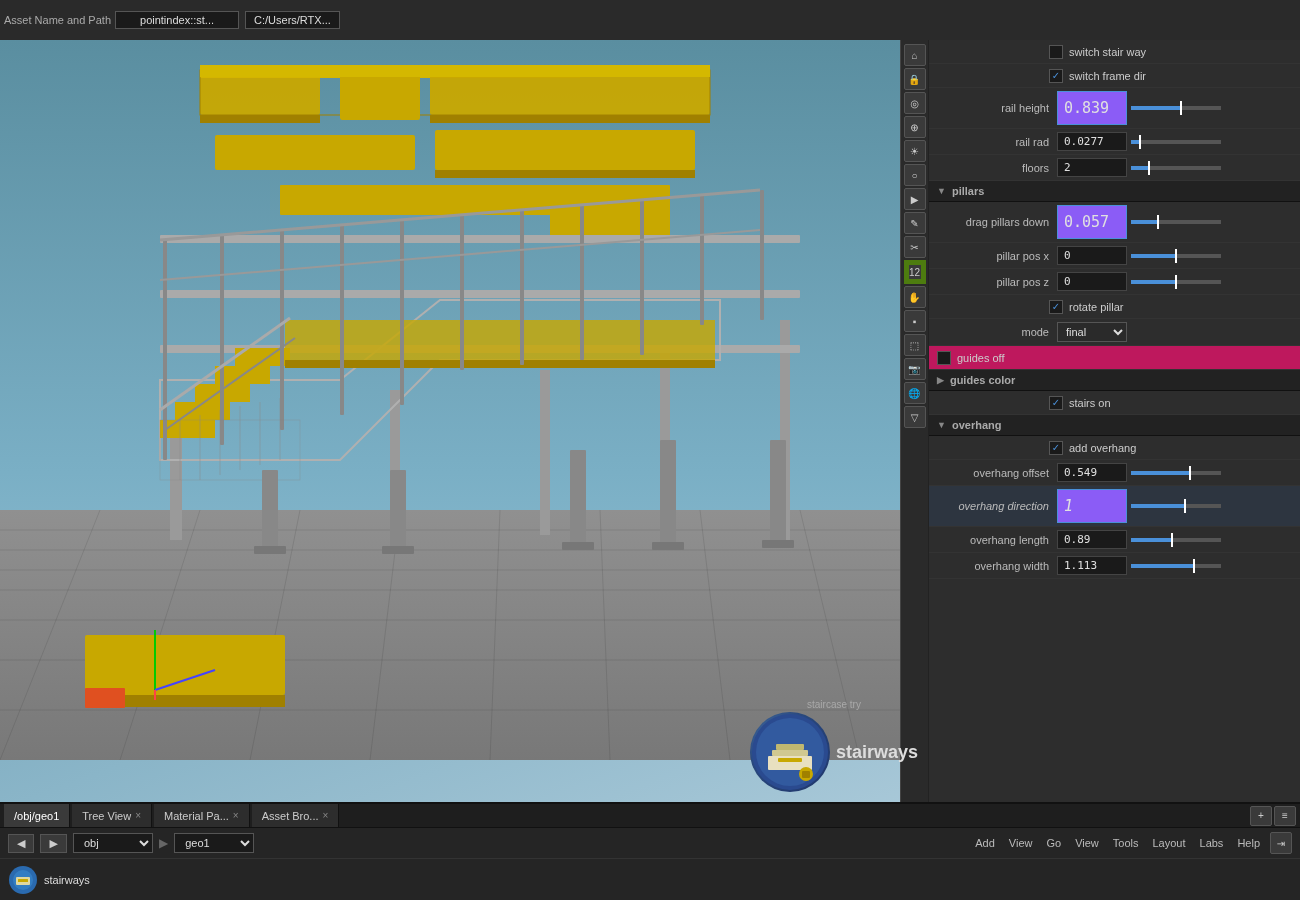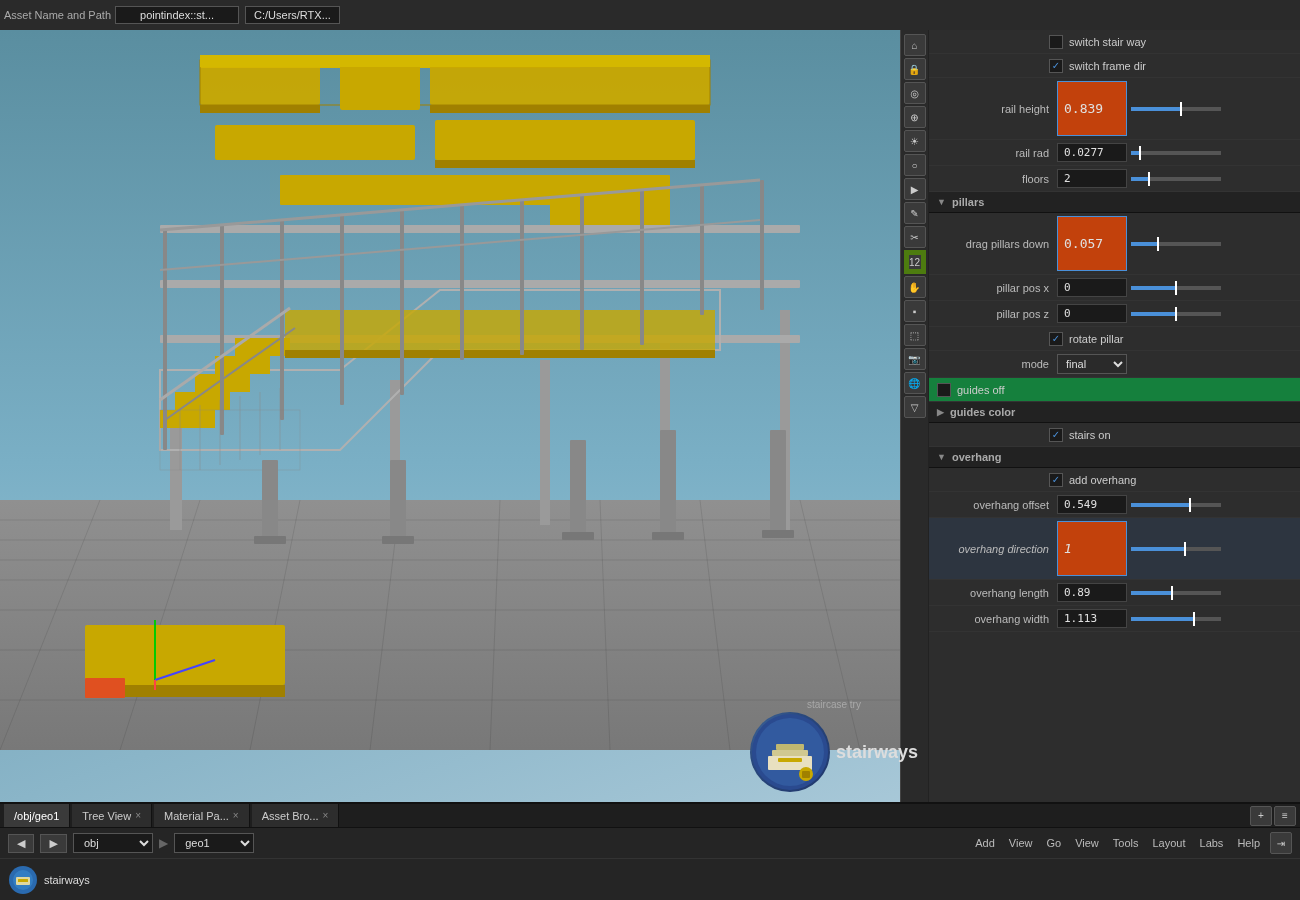--- a/index.html
+++ b/index.html
@@ -10,21 +10,21 @@
       background: #3a3a3a;
       font-family: Arial, sans-serif;
       font-size: 12px;
       color: #ddd;
       display: flex;
       flex-direction: column;
     }
 
     
     .top-bar {
-      height: 30px;
+      height: 40px;
       background: #2a2a2a;
       display: flex;
       align-items: center;
       padding: 0 4px;
       gap: 4px;
       flex-shrink: 0;
     }
     .top-bar .asset-label {
       color: #aaa;
       font-size: 11px;
@@ -327,25 +327,25 @@
       background: #3a3a3a;
       border: 5px solid #4d7c0f;
       display: flex;
       align-items: center;
       justify-content: center;
       font-size: 10px;
       color: #ccc;
     }
 
     .prop-value-highlight {
-      background: #c2410c;
+      background: #8b5cf6;
       color: #e0e0e0;
       border: 1px solid #4a90d9;
-      padding: 19px 6px;
-      font-size: 13px;
+      padding: 7px 6px;
+      font-size: 15px;
       min-width: 70px;
       font-family: monospace;
     }
 
     .slider-track {
       flex: 1;
       height: 4px;
       background: #555;
       margin-left: 4px;
       position: relative;
@@ -359,21 +359,21 @@
     .slider-thumb {
       position: absolute;
       right: -1px;
       top: -5px;
       width: 2px;
       height: 14px;
       background: #fff;
     }
 
     .guides-off-row {
-      background: #15803d;
+      background: #be185d;
       padding-left: 8px;
     }
 
     .overhang-dir-row {
       background: #2d3540;
       font-style: italic;
     }
   </style>
 </head>
 <body>

